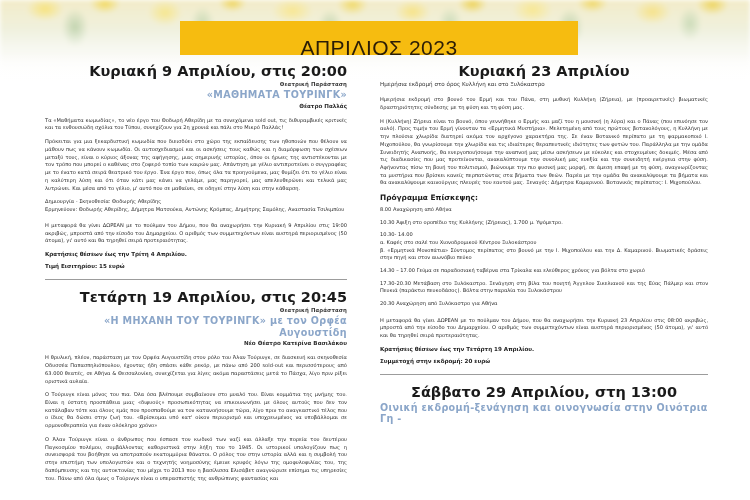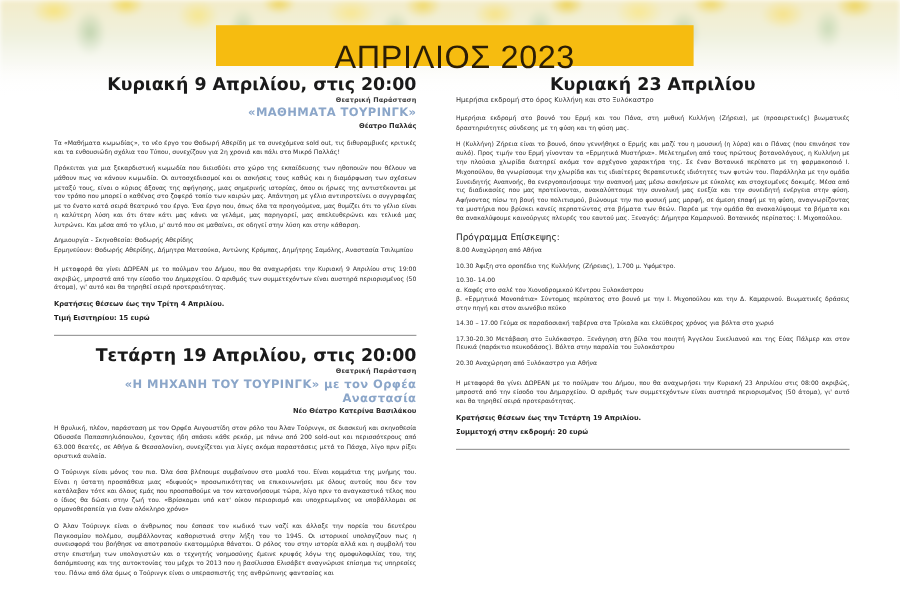--- a/index.html
+++ b/index.html
@@ -72,21 +72,21 @@
     top: 21px;
     width: 398px;
     height: 34px;
     background: #f6bc10;
     display: flex;
     align-items: center;
     justify-content: center;
   }
   .month-banner-text {
     font-family: "Liberation Sans", "DejaVu Sans", sans-serif;
-    font-size: 27px;
+    font-size: 21px;
     letter-spacing: 0.5px;
     color: #2b1d06;
     font-weight: 400;
     white-space: nowrap;
     margin-top: 20px;
   }
 
   
   .columns {
     position: absolute;
@@ -191,21 +191,21 @@
 
   .divider {
     border: 0;
     border-top: 1px solid #9c9c9c;
     margin: 10px 0 8px 0;
     height: 0;
   }
 
   .section-head {
     font-size: 7.4px;
-    font-weight: normal;
+    font-weight: bold;
     color: #1a1a1a;
     margin: 6px 0 4px 0;
   }
   .prog-item {
     font-size: 5.1px;
     line-height: 1.5;
     color: #2c2c2c;
     margin: 0 0 5px 0;
     text-align: justify;
   }
@@ -241,23 +241,23 @@
         <div class="credits">Ερμηνεύουν: Θοδωρής Αθερίδης, Δήμητρα Ματσούκα, Αντώνης Κρόμπας, Δημήτρης Σαμόλης, Αναστασία Τσιλιμπίου</div>
 
         <p class="notice">Η μεταφορά θα γίνει ΔΩΡΕΑΝ με το πούλμαν του Δήμου, που θα αναχωρήσει την Κυριακή 9 Απριλίου στις 19:00 ακριβώς, μπροστά από την είσοδο του Δημαρχείου. Ο αριθμός των συμμετεχόντων είναι αυστηρά περιορισμένος (50 άτομα), γι' αυτό και θα τηρηθεί σειρά προτεραιότητας.</p>
         <div class="strong-line">Κρατήσεις θέσεων έως την Τρίτη 4 Απριλίου.</div>
         <div class="strong-line">Τιμή Εισιτηρίου: 15 ευρώ</div>
       </div>
 
       <hr class="divider">
 
       <div>
-        <div class="evt-title right-align">Τετάρτη 19 Απριλίου, στις 20:00</div>
+        <div class="evt-title right-align">Τετάρτη 19 Απριλίου, στις 20:45</div>
         <div class="evt-kicker right-align">Θεατρική Παράσταση</div>
-        <div class="evt-subtitle right-align">«Η ΜΗΧΑΝΗ ΤΟΥ ΤΟΥΡΙΝΓΚ» με τον Ορφέα Αναστασία</div>
+        <div class="evt-subtitle right-align">«Η ΜΗΧΑΝΗ ΤΟΥ ΤΟΥΡΙΝΓΚ» με τον Ορφέα Αυγουστίδη</div>
         <div class="evt-venue right-align">Νέο Θέατρο Κατερίνα Βασιλάκου</div>
 
         <div style="height:8px"></div>
 
         <p class="body-p">Η θρυλική, πλέον, παράσταση με τον Ορφέα Αυγουστίδη στον ρόλο του Άλαν Τούρινγκ, σε διασκευή και σκηνοθεσία Οδυσσέα Παπασπηλιόπουλου, έχοντας ήδη σπάσει κάθε ρεκόρ, με πάνω από 200 sold-out και περισσότερους από 63.000 θεατές, σε Αθήνα &amp; Θεσσαλονίκη, συνεχίζεται για λίγες ακόμα παραστάσεις μετά το Πάσχα, λίγο πριν ρίξει οριστικά αυλαία.</p>
         <p class="body-p">Ο Τούρινγκ είναι μόνος του πια. Όλα όσα βλέπουμε συμβαίνουν στο μυαλό του. Είναι κομμάτια της μνήμης του. Είναι η ύστατη προσπάθεια μιας «διφυούς» προσωπικότητας να επικοινωνήσει με όλους αυτούς που δεν τον κατάλαβαν τότε και όλους εμάς που προσπαθούμε να τον κατανοήσουμε τώρα, λίγο πριν το αναγκαστικό τέλος που ο ίδιος θα δώσει στην ζωή του. «Βρίσκομαι υπό κατ' οίκον περιορισμό και υποχρεωμένος να υποβάλλομαι σε ορμονοθεραπεία για έναν ολόκληρο χρόνο»</p>
         <p class="body-p">Ο Άλαν Τούρινγκ είναι ο άνθρωπος που έσπασε τον κωδικό των ναζί και άλλαξε την πορεία του δευτέρου Παγκοσμίου πολέμου, συμβάλλοντας καθοριστικά στην λήξη του το 1945. Οι ιστορικοί υπολογίζουν πως η συνεισφορά του βοήθησε να αποτραπούν εκατομμύρια θάνατοι. Ο ρόλος του στην ιστορία αλλά και η συμβολή του στην επιστήμη των υπολογιστών και ο τεχνητής νοημοσύνης έμεινε κρυφός λόγω της ομοφυλοφιλίας του, της δαπόμπευσης και της αυτοκτονίας του μέχρι το 2013 που η βασίλισσα Ελισάβετ αναγνώρισε επίσημα τις υπηρεσίες του. Πάνω από όλα όμως ο Τούρινγκ είναι ο υπερασπιστής της ανθρώπινης φαντασίας και</p>
       </div>
 
     </div>
@@ -286,16 +286,20 @@
 
         <div style="height:4px"></div>
 
         <p class="notice">Η μεταφορά θα γίνει ΔΩΡΕΑΝ με το πούλμαν του Δήμου, που θα αναχωρήσει την Κυριακή 23 Απριλίου στις 08:00 ακριβώς, μπροστά από την είσοδο του Δημαρχείου. Ο αριθμός των συμμετεχόντων είναι αυστηρά περιορισμένος (50 άτομα), γι' αυτό και θα τηρηθεί σειρά προτεραιότητας.</p>
         <div class="strong-line">Κρατήσεις θέσεων έως την Τετάρτη 19 Απριλίου.</div>
         <div class="strong-line">Συμμετοχή στην εκδρομή: 20 ευρώ</div>
       </div>
 
       <hr class="divider">
 
+      <div>
+        <div class="evt-title left-align">Σάββατο 29 Απριλίου, στη 13:00</div>
+        <div class="evt-subtitle">Οινική εκδρομή-ξενάγηση και οινογνωσία στην Οινότρια Γη -</div>
+      </div>
 
     </div>
   </div>
 </div>
 
 </body></html>

